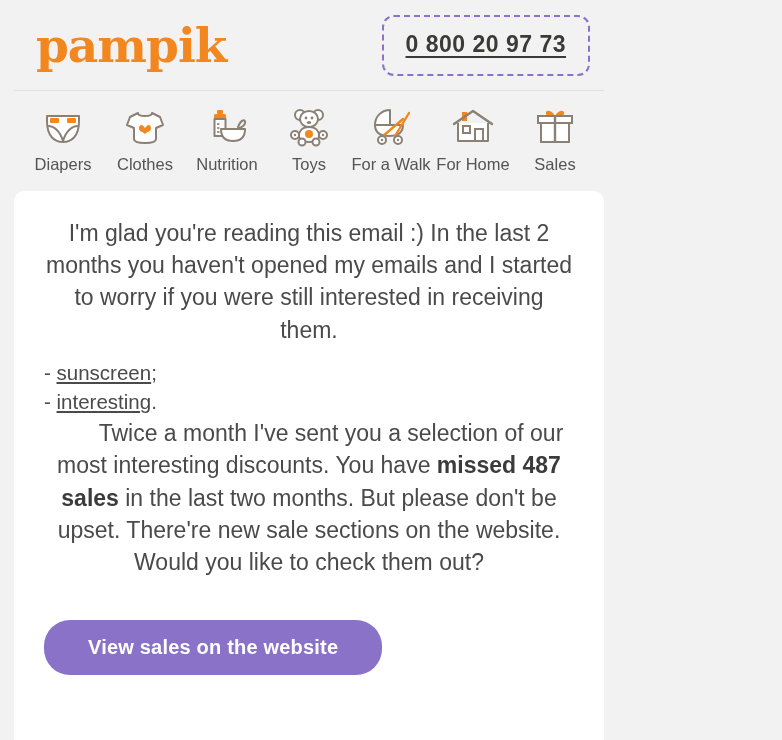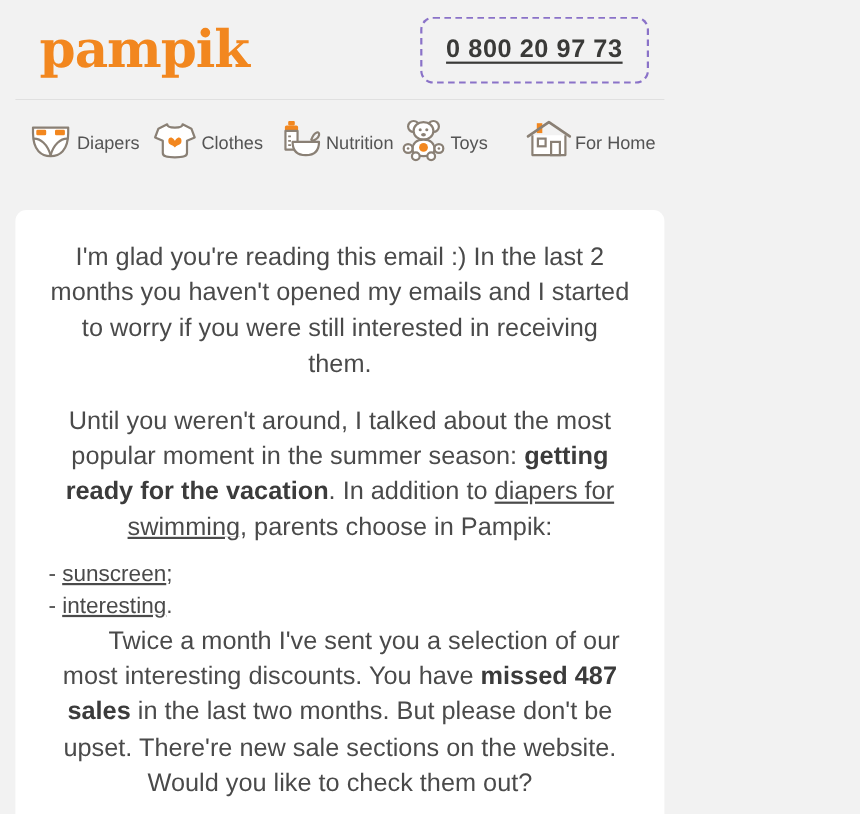--- a/index.html
+++ b/index.html
@@ -74,21 +74,21 @@
     display: flex;
     align-items: flex-start;
     justify-content: space-between;
     padding: 14px 22px 0 22px;
     box-sizing: border-box;
     background: #f2f2f2;
     height: 100px;
   }
   .nav-item {
     display: flex;
-    flex-direction: row;
+    flex-direction: column;
     align-items: center;
     flex: 1 1 0;
     cursor: pointer;
   }
   .nav-icon {
     width: 48px;
     height: 44px;
     display: flex;
     align-items: center;
     justify-content: center;
@@ -232,42 +232,68 @@
           <circle cx="36" cy="28" r="4" fill="#fff" stroke="#8a8075" stroke-width="2"></circle>
           <circle cx="8" cy="28" r="1.2" fill="#8a8075"></circle>
           <circle cx="36" cy="28" r="1.2" fill="#8a8075"></circle>
           <circle cx="15" cy="35" r="3.5" fill="#fff" stroke="#8a8075" stroke-width="2"></circle>
           <circle cx="29" cy="35" r="3.5" fill="#fff" stroke="#8a8075" stroke-width="2"></circle>
         </svg>
       </span>
       <span class="nav-label">Toys</span>
     </div>
 
+    <div class="nav-item">
+      <span class="nav-icon">
+        <svg width="44" height="40" viewBox="0 0 44 40">
+          <path d="M6 18 C6 9 13 3 21 3 L21 18 Z" fill="#fff" stroke="#8a8075" stroke-width="2" stroke-linejoin="round"></path>
+          <path d="M6 18 H34 C34 25 29 29 20 29 C11 29 6 25 6 18 Z" fill="#fff" stroke="#8a8075" stroke-width="2" stroke-linejoin="round"></path>
+          <line x1="26" y1="29" x2="40" y2="6" stroke="#f2871f" stroke-width="2.4" stroke-linecap="round"></line>
+          <line x1="14" y1="29" x2="34" y2="12" stroke="#f2871f" stroke-width="2.4" stroke-linecap="round"></line>
+          <circle cx="13" cy="33" r="4" fill="#fff" stroke="#8a8075" stroke-width="2"></circle>
+          <circle cx="29" cy="33" r="4" fill="#fff" stroke="#8a8075" stroke-width="2"></circle>
+          <circle cx="13" cy="33" r="1.2" fill="#8a8075"></circle>
+          <circle cx="29" cy="33" r="1.2" fill="#8a8075"></circle>
+        </svg>
+      </span>
+      <span class="nav-label">For a Walk</span>
+    </div>
 
     <div class="nav-item">
       <span class="nav-icon">
         <svg width="44" height="40" viewBox="0 0 44 40">
           <rect x="11" y="5" width="5" height="9" fill="#f2871f"></rect>
           <path d="M3 17 L22 4 L41 17" fill="none" stroke="#8a8075" stroke-width="2.4" stroke-linejoin="round" stroke-linecap="round"></path>
           <path d="M7 16 V34 H37 V16" fill="#fff" stroke="#8a8075" stroke-width="2" stroke-linejoin="round"></path>
           <rect x="12" y="19" width="7" height="7" fill="#fff" stroke="#8a8075" stroke-width="2"></rect>
           <rect x="24" y="22" width="8" height="12" fill="#fff" stroke="#8a8075" stroke-width="2"></rect>
         </svg>
       </span>
       <span class="nav-label">For Home</span>
     </div>
 
+    <div class="nav-item">
+      <span class="nav-icon">
+        <svg width="44" height="40" viewBox="0 0 44 40">
+          <path d="M22 9 C18 2 12 3 13 7 C13.7 9.6 18 9.6 22 9 Z" fill="#f2871f"></path>
+          <path d="M22 9 C26 2 32 3 31 7 C30.3 9.6 26 9.6 22 9 Z" fill="#f2871f"></path>
+          <rect x="5" y="9" width="34" height="7" fill="#fff" stroke="#8a8075" stroke-width="2"></rect>
+          <rect x="8" y="16" width="28" height="19" fill="#fff" stroke="#8a8075" stroke-width="2"></rect>
+          <line x1="22" y1="9" x2="22" y2="35" stroke="#8a8075" stroke-width="2.4"></line>
+        </svg>
+      </span>
+      <span class="nav-label">Sales</span>
+    </div>
 
   </div>
 
   <div class="card">
 
     <p class="para">I'm glad you're reading this email :) In the last 2 months you haven't opened my emails and I started to worry if you were still interested in receiving them.</p>
 
-    <p class="para"><span>Until you weren't around, I talked about the most popular moment in the summer season: </span><b>getting ready for the vacation</b><span>. In addition to </span><a class="ulink" href="#">diapers for swimming</a><span>, parents choose in Pampik:</span></p>
 
     <ul class="list">
       <li><span>- </span><a class="ulink" href="#">sunscreen</a><span>;</span></li>
       <li><span>- </span><a class="ulink" href="#">interesting</a><span>.</span></li>
     </ul>
 
     <p class="para indent" style=""><span>Twice a month I've sent you a selection of our most interesting discounts. You have </span><b>missed 487 sales</b><span> in the last two months. But please don't be upset. There're new sale sections on the website. Would you like to check them out?</span></p>
 
     <div class="cta-row">
       <button class="cta-button">View sales on the website</button>

